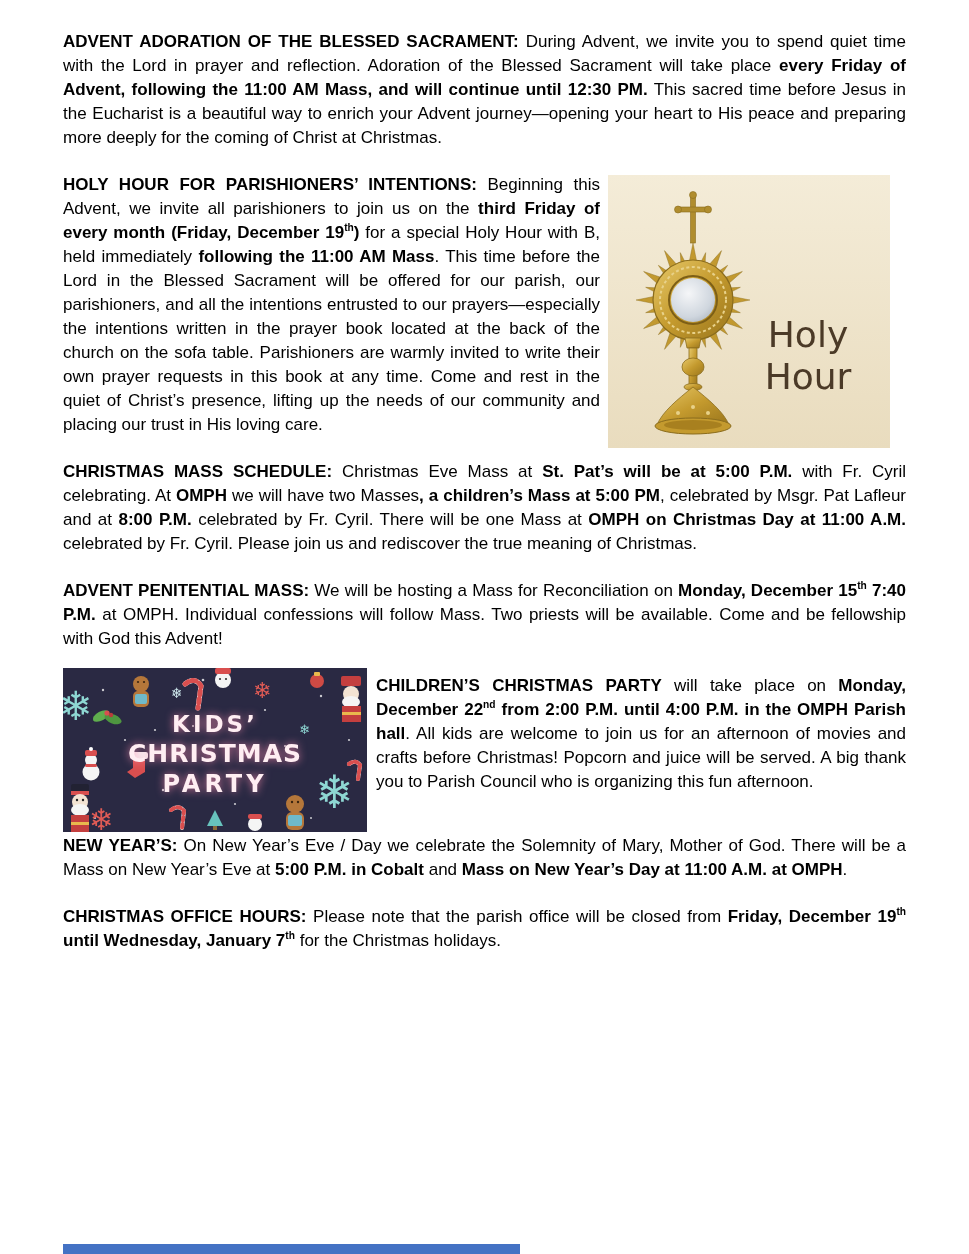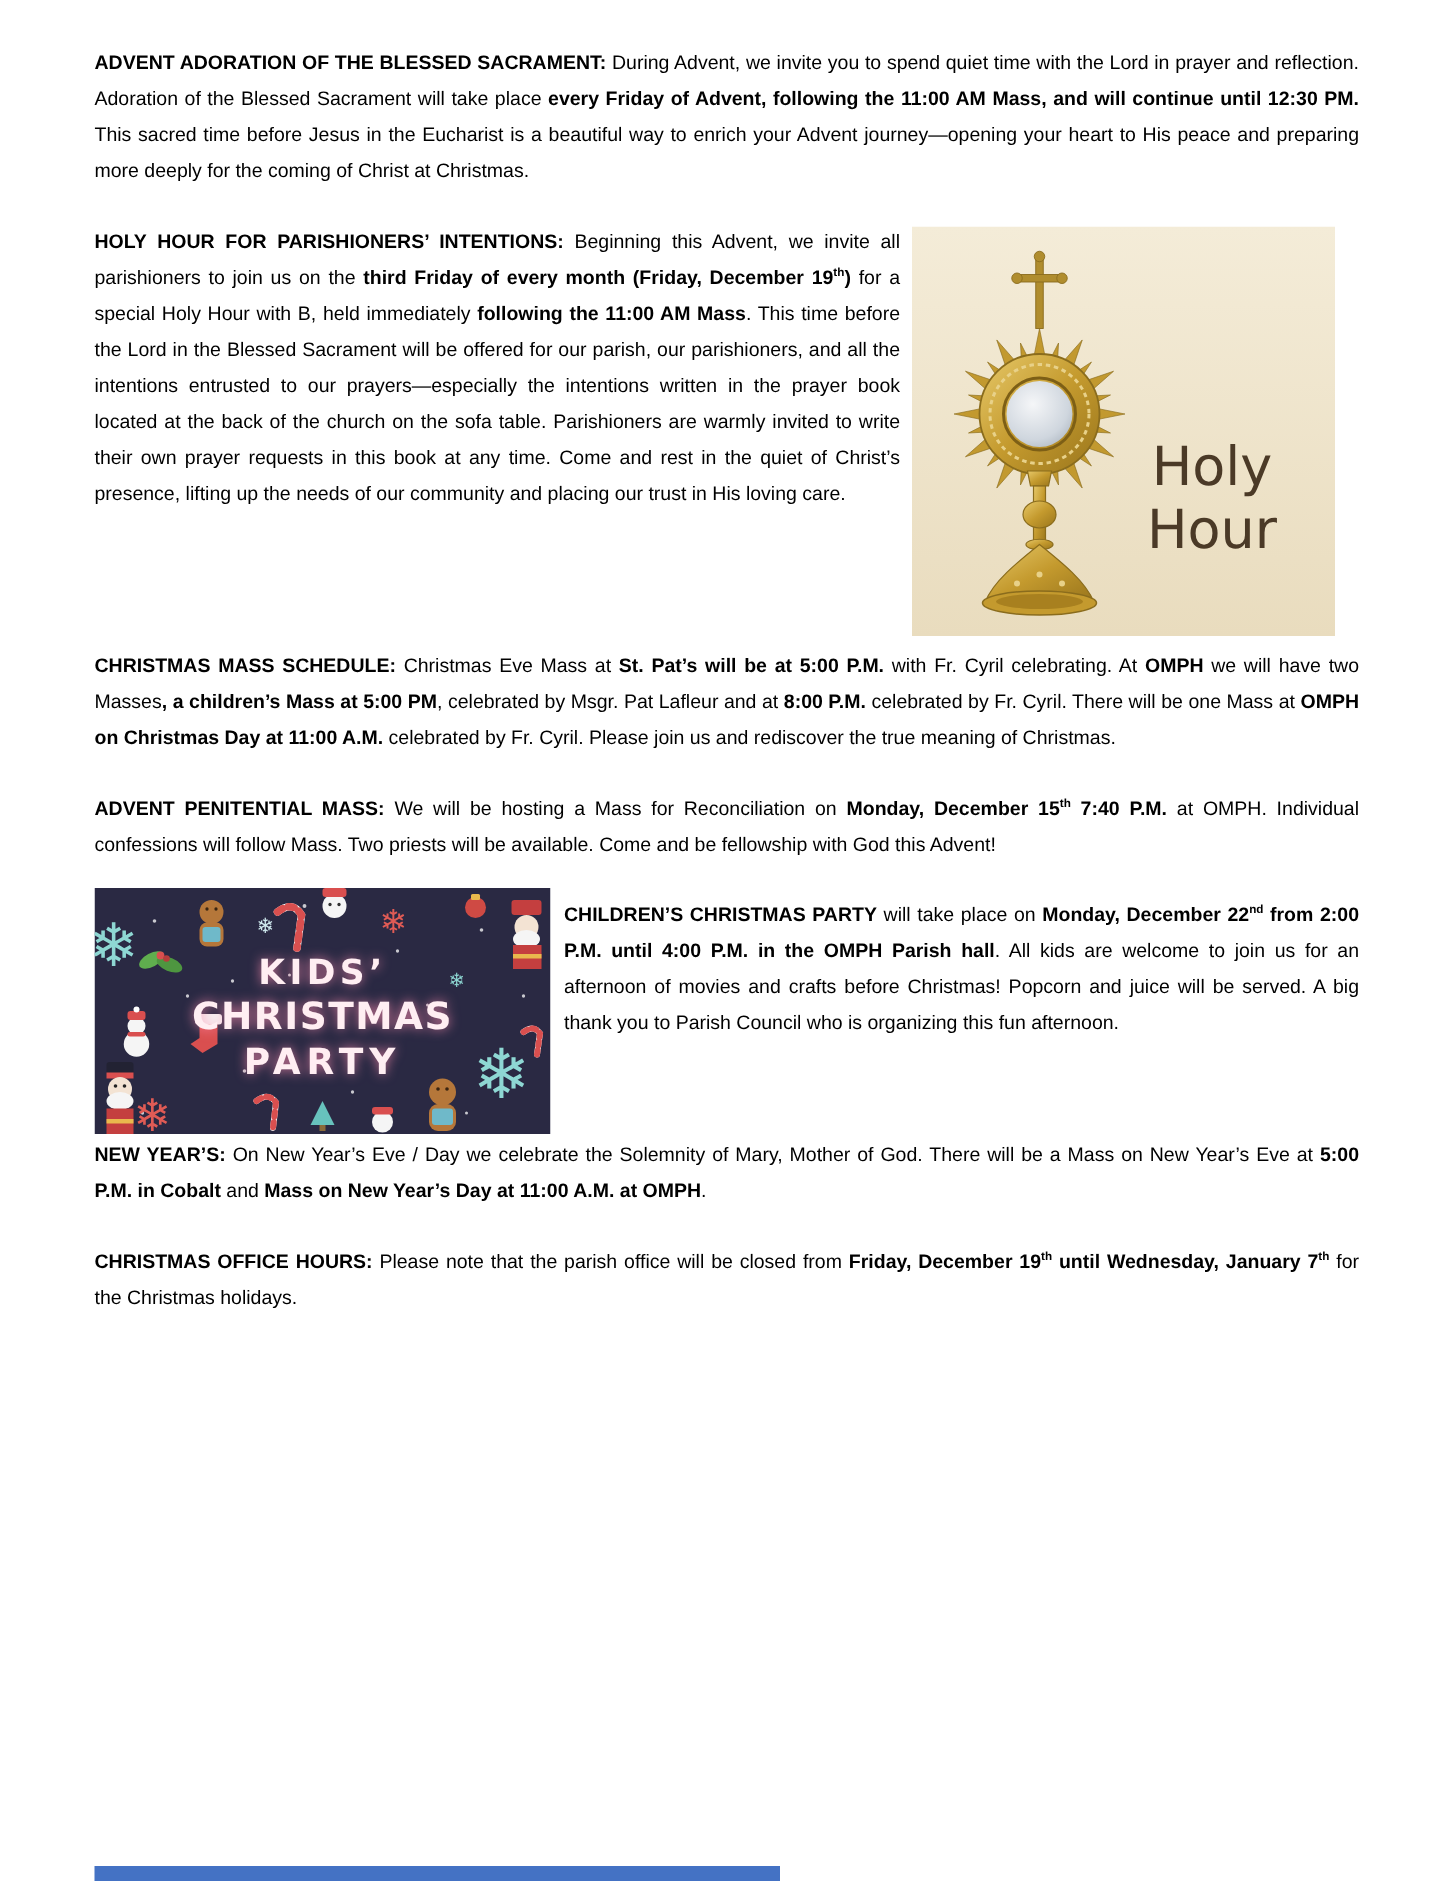--- a/index.html
+++ b/index.html
@@ -4,21 +4,21 @@
 <style>
   html,body{margin:0;padding:0;}
   body{
     width:969px;height:1254px;position:relative;overflow:hidden;
     background:#ffffff;
     font-family:"Liberation Sans",sans-serif;
   }
   .page{position:absolute;left:63px;top:30px;width:843px;}
   p.para{
     margin:0 0 23px 0;
-    font-size:13px;line-height:24px;color:#000;
+    font-size:17px;line-height:24px;color:#000;
     text-align:justify;
   }
   p.para b{font-weight:bold;}
   p.para sup{font-size:0.6em;vertical-align:super;line-height:0;font-weight:inherit;}
   .tight{margin-bottom:16px !important;}
   .xtight{margin-bottom:8px !important;}
   figure{margin:0;padding:0;}
   .holy-figure{
     float:right;width:282px;height:273px;
     margin:2px 16px 8px 8px;

